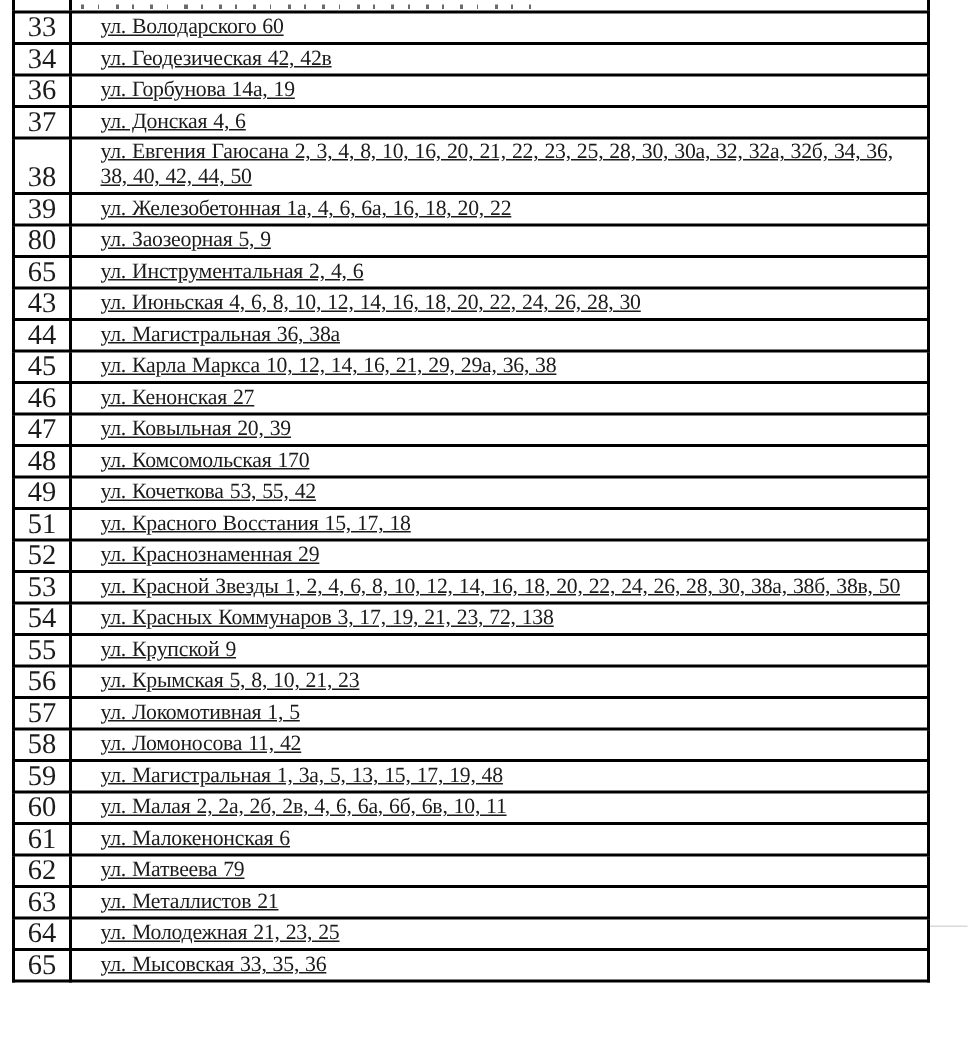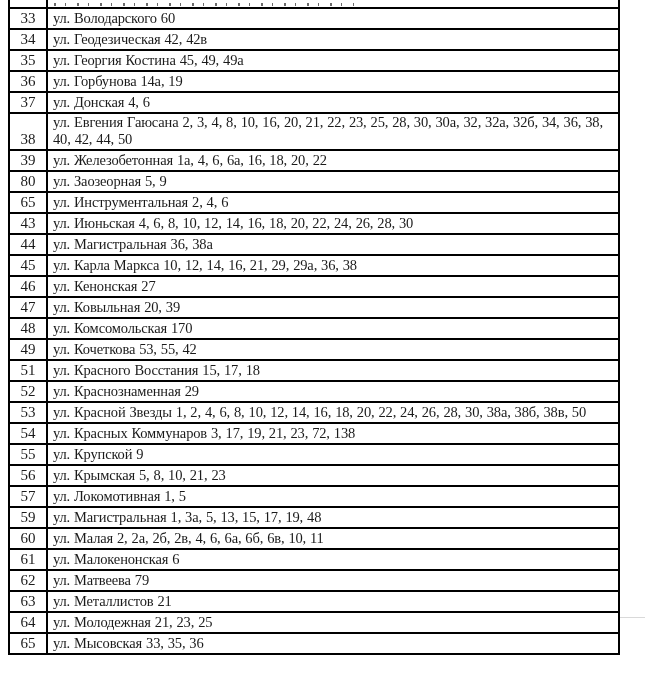--- a/index.html
+++ b/index.html
@@ -57,28 +57,29 @@
   table.addr-table td {
     border: 2px solid #000;
     height: 18px;
     line-height: 17px;
     vertical-align: bottom;
     overflow: hidden;
   }
   td.num {
     width: 36px;
     text-align: center;
-    font-size: 15px;
+    font-size: 19px;
     padding: 0 0 1px 0;
   }
   td.addr {
     font-size: 14.5px;
     letter-spacing: -0.15px;
-    padding: 0 3px 1px 5px;
+    padding: 0 3px 1px 19px;
     word-spacing: 0.5px;
+    text-decoration: underline;
   }
   
   .artifact-line {
     position: absolute;
     left: 620px;
     top: 617px;
     width: 25px;
     height: 1px;
     background: #d9d9d9;
   }
@@ -98,24 +99,20 @@
   <tr>
     <td class="num">33</td>
     <td class="addr">ул. Володарского 60</td>
   </tr>
 
   <tr>
     <td class="num">34</td>
     <td class="addr">ул. Геодезическая 42, 42в</td>
   </tr>
 
-  <tr>
-    <td class="num">35</td>
-    <td class="addr">ул. Георгия Костина 45, 49, 49а</td>
-  </tr>
 
   <tr>
     <td class="num">36</td>
     <td class="addr">ул. Горбунова 14а, 19</td>
   </tr>
 
   <tr>
     <td class="num">37</td>
     <td class="addr">ул. Донская 4, 6</td>
   </tr>
@@ -205,20 +202,24 @@
   <tr>
     <td class="num">56</td>
     <td class="addr">ул. Крымская 5, 8, 10, 21, 23</td>
   </tr>
 
   <tr>
     <td class="num">57</td>
     <td class="addr">ул. Локомотивная 1, 5</td>
   </tr>
 
+  <tr>
+    <td class="num">58</td>
+    <td class="addr">ул. Ломоносова 11, 42</td>
+  </tr>
 
   <tr>
     <td class="num">59</td>
     <td class="addr">ул. Магистральная 1, 3а, 5, 13, 15, 17, 19, 48</td>
   </tr>
 
   <tr>
     <td class="num">60</td>
     <td class="addr">ул. Малая 2, 2а, 2б, 2в, 4, 6, 6а, 6б, 6в, 10, 11</td>
   </tr>

